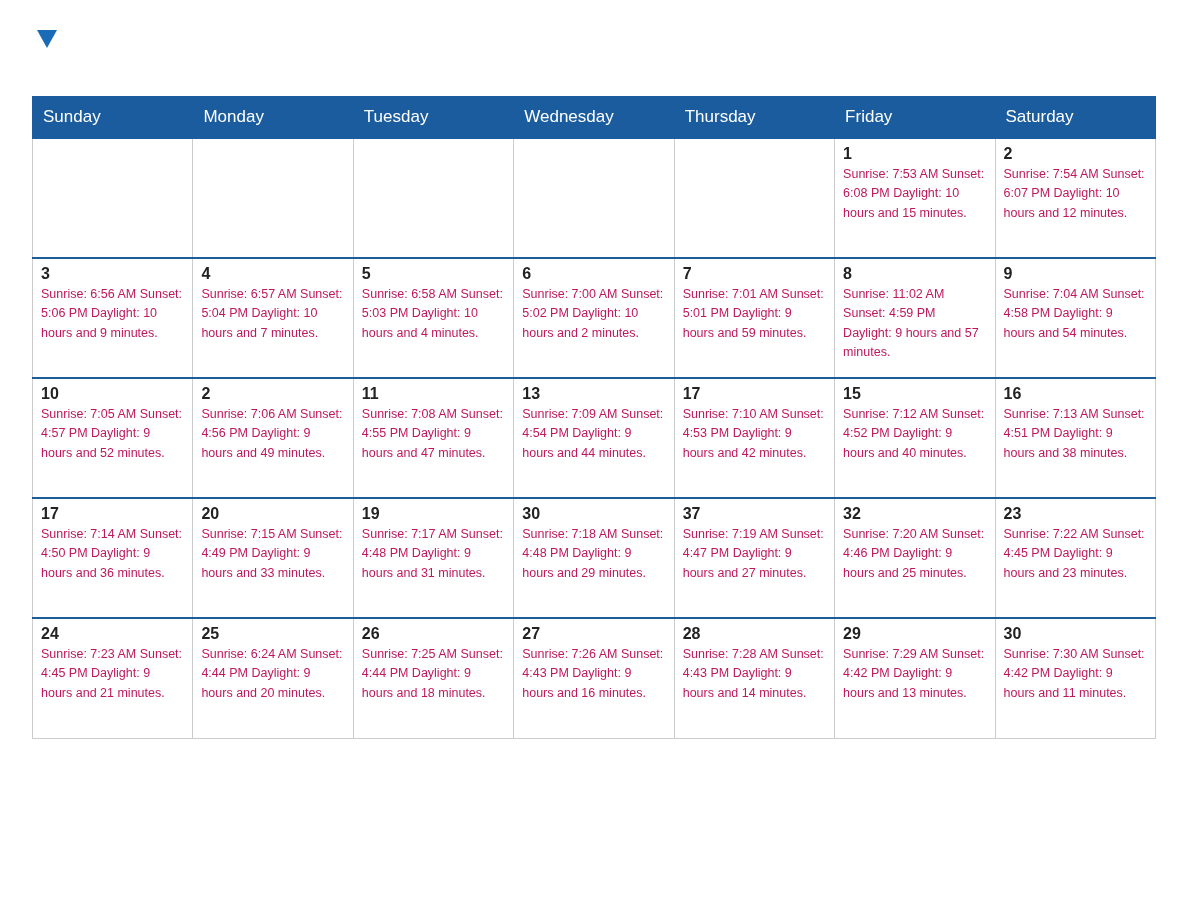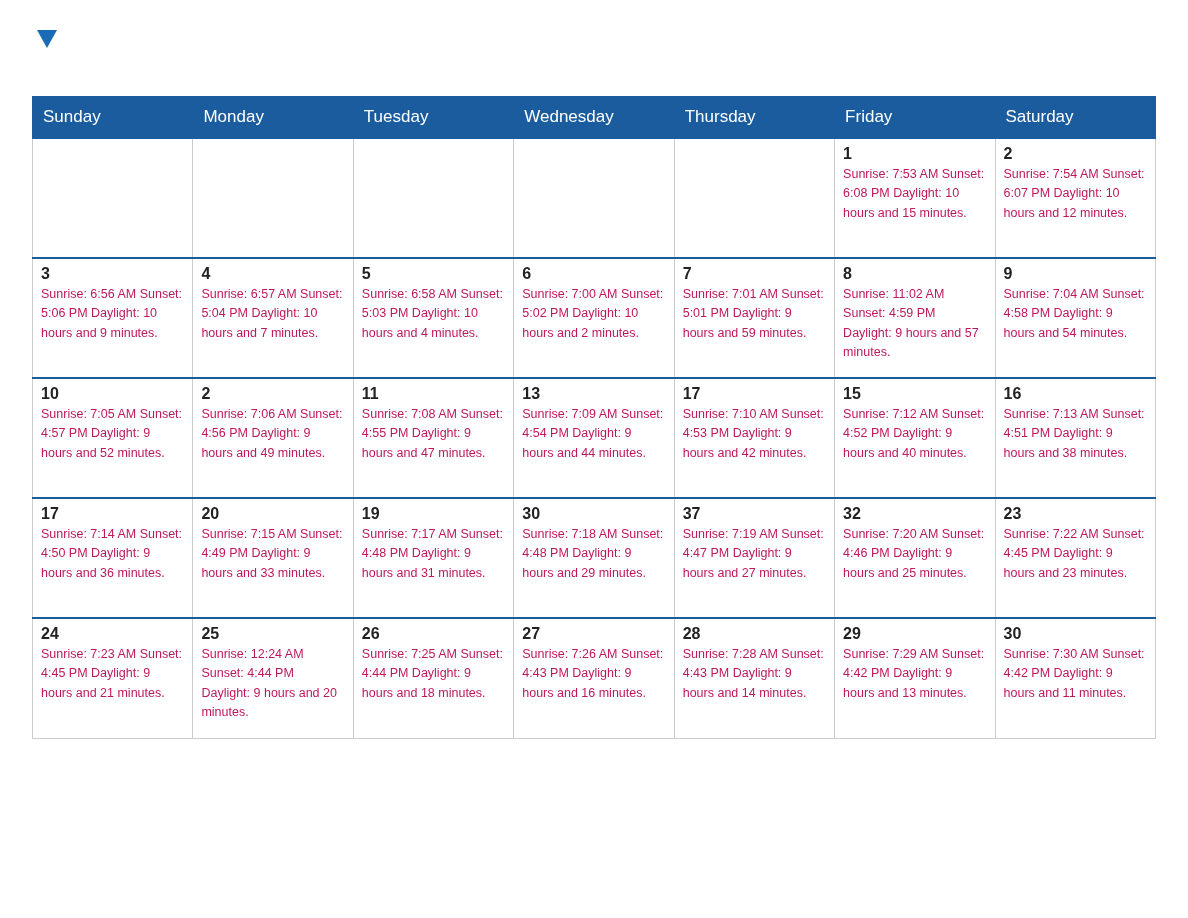--- a/index.html
+++ b/index.html
@@ -285,21 +285,21 @@
       </tr>
       <tr>
         <td>
           <span class="day-num">24</span>
           <div class="day-info">Sunrise: 7:23 AM
 Sunset: 4:45 PM
 Daylight: 9 hours and 21 minutes.</div>
         </td>
         <td>
           <span class="day-num">25</span>
-          <div class="day-info">Sunrise: 12:24 AM
+          <div class="day-info">Sunrise: 6:24 AM
 Sunset: 4:44 PM
 Daylight: 9 hours and 20 minutes.</div>
         </td>
         <td>
           <span class="day-num">26</span>
           <div class="day-info">Sunrise: 7:25 AM
 Sunset: 4:44 PM
 Daylight: 9 hours and 18 minutes.</div>
         </td>
         <td>

